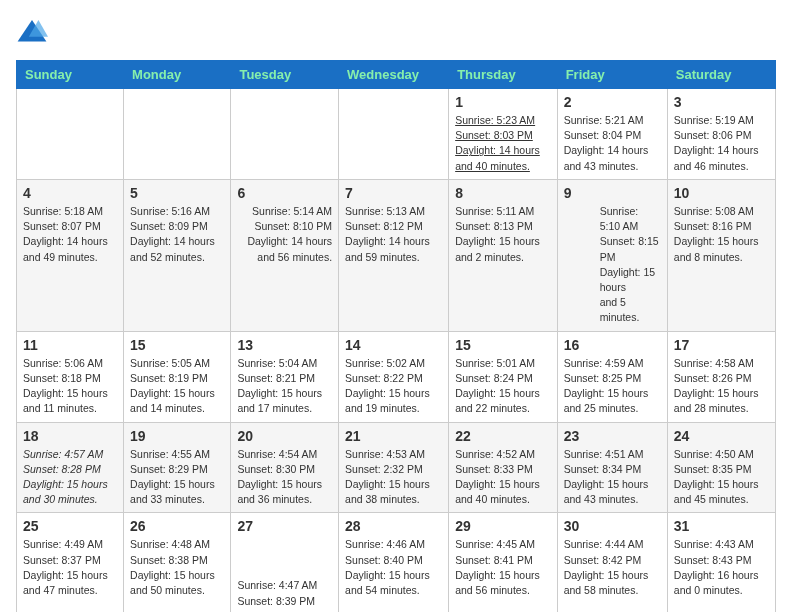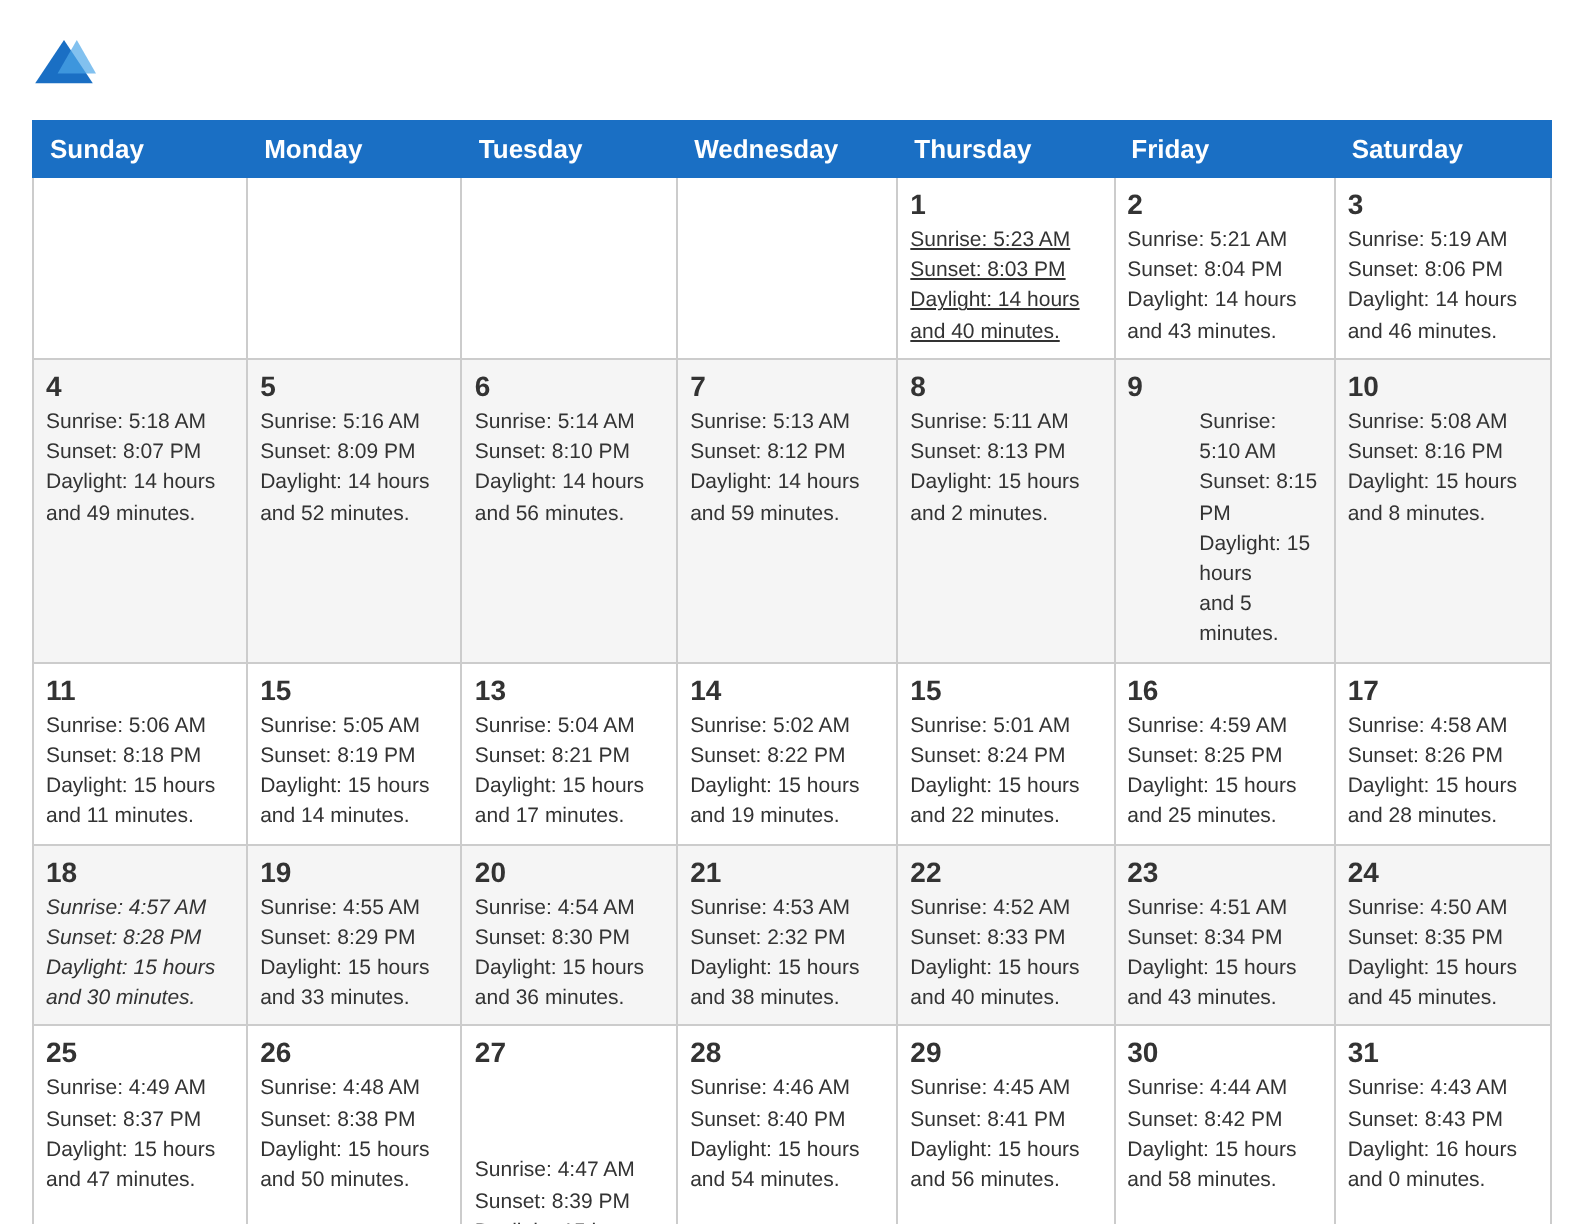--- a/index.html
+++ b/index.html
@@ -51,21 +51,21 @@
     .location-title {
       font-size: 16px;
       color: #555;
     }
     .calendar {
       width: 100%;
       border-collapse: collapse;
     }
     .calendar th {
       background-color: #1a6fc4;
-      color: #ffffff;
+      color: #86efac;
       text-align: left;
       padding: 6px 8px;
       font-size: 13px;
       border: 1px solid #1a6fc4;
       margin-top: 28px;
     }
     .calendar td {
       border: 1px solid #ccc;
       vertical-align: top;
       padding: 5px 6px;
@@ -179,21 +179,21 @@
         </td>
         <td>
           <span class="day-number">5</span>
           <div class="day-info" style="white-space: pre-line;">Sunrise: 5:16 AM
 Sunset: 8:09 PM
 Daylight: 14 hours
 and 52 minutes.</div>
         </td>
         <td>
           <span class="day-number">6</span>
-          <div class="day-info" style="white-space: pre-line;">Sunrise: 5:14 AM
+          <div class="day-info" style="white-space: pre-line; text-align: right;">Sunrise: 5:14 AM
 Sunset: 8:10 PM
 Daylight: 14 hours
 and 56 minutes.</div>
         </td>
         <td>
           <span class="day-number">7</span>
           <div class="day-info" style="white-space: pre-line;">Sunrise: 5:13 AM
 Sunset: 8:12 PM
 Daylight: 14 hours
 and 59 minutes.</div>

